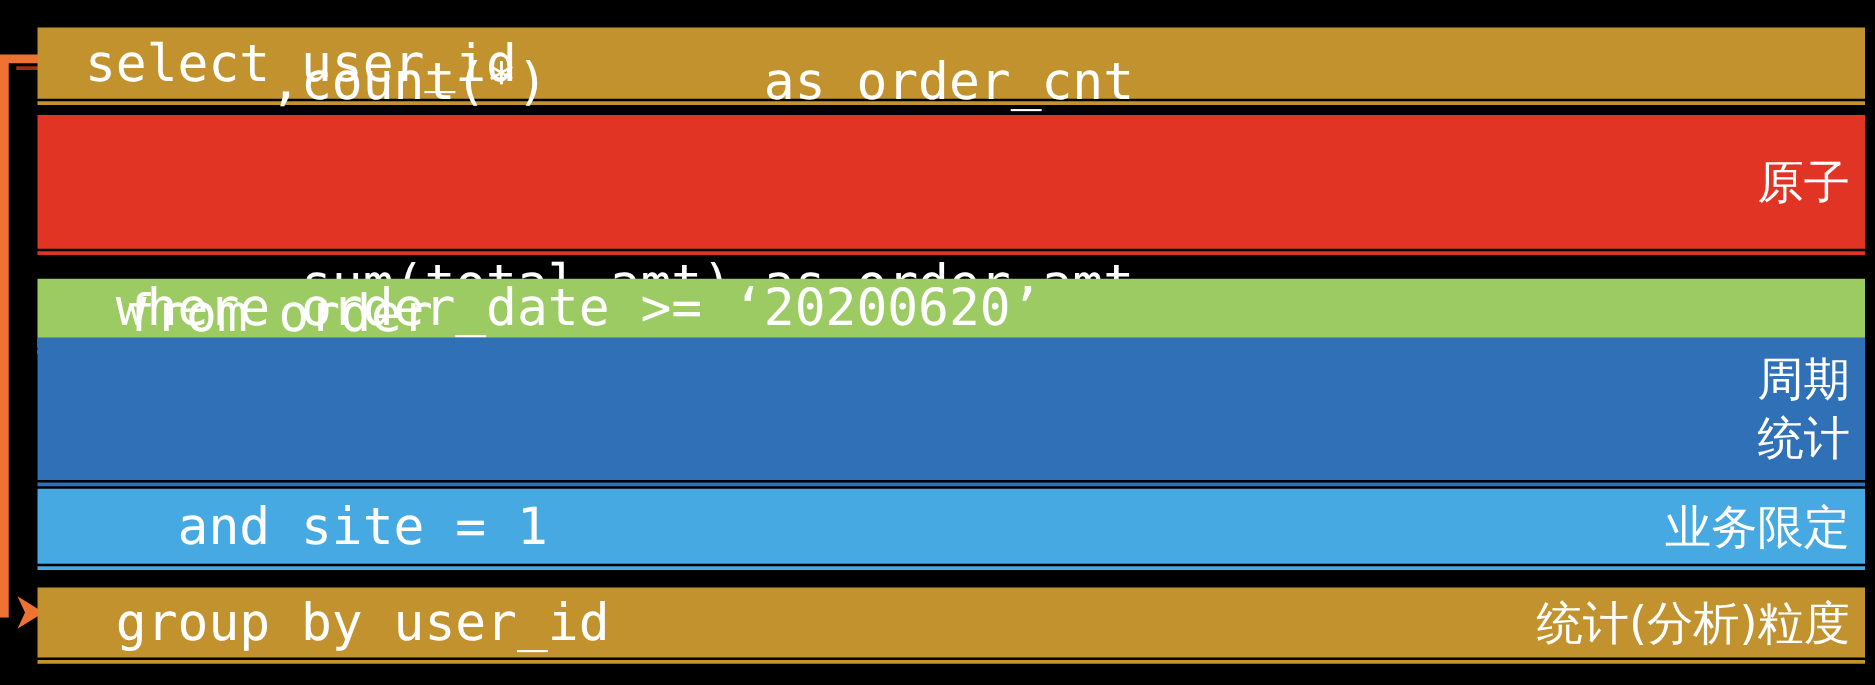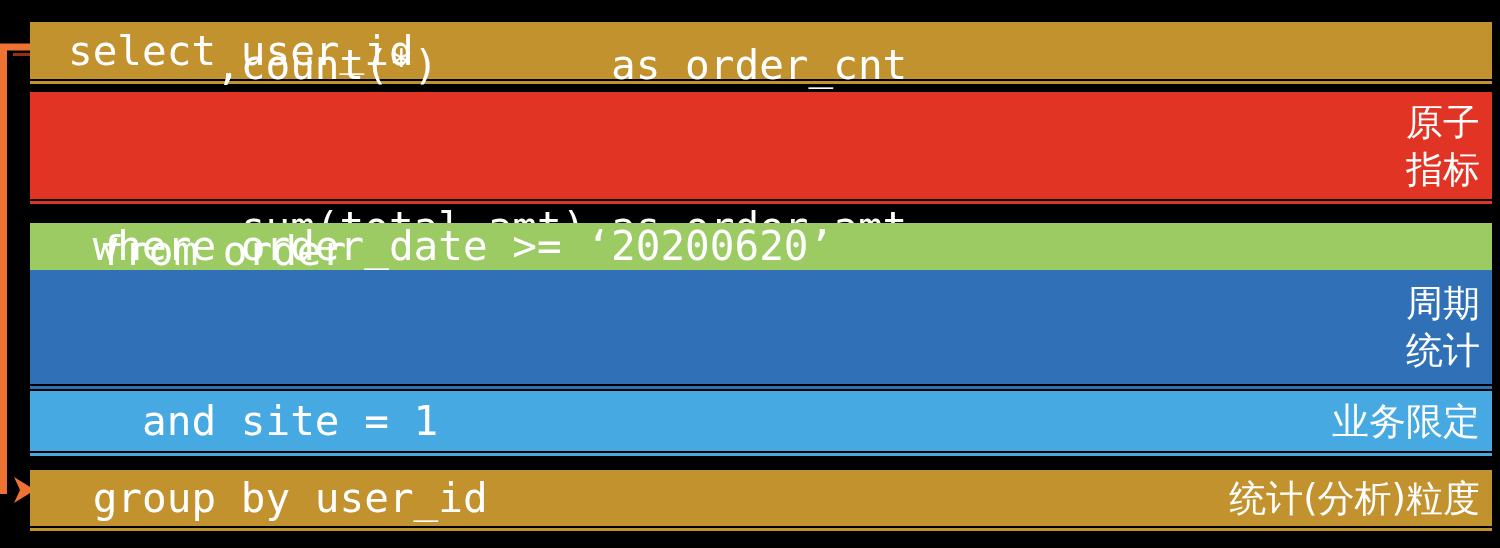--- a/index.html
+++ b/index.html
@@ -89,21 +89,20 @@
     <div class="label"></div>
   </div>
 
   <div class="band b-metrics" style="--band-color: #E23425;">
     <div class="code">
       <span class="line">      ,count(*)       as order_cnt</span>
       <span class="line">      ,sum(total_amt) as order_amt</span>
     </div>
     <div class="label">
       <span class="label-line">原子</span>
-      <span class="label-line">指标</span>
     </div>
   </div>
 
   <div class="band b-from" style="--band-color: #9BCB62;">
     <div class="code">
       <span class="line">  from order</span>
     </div>
   </div>
 
   <div class="band b-where" style="--band-color: #2F70B7;">

